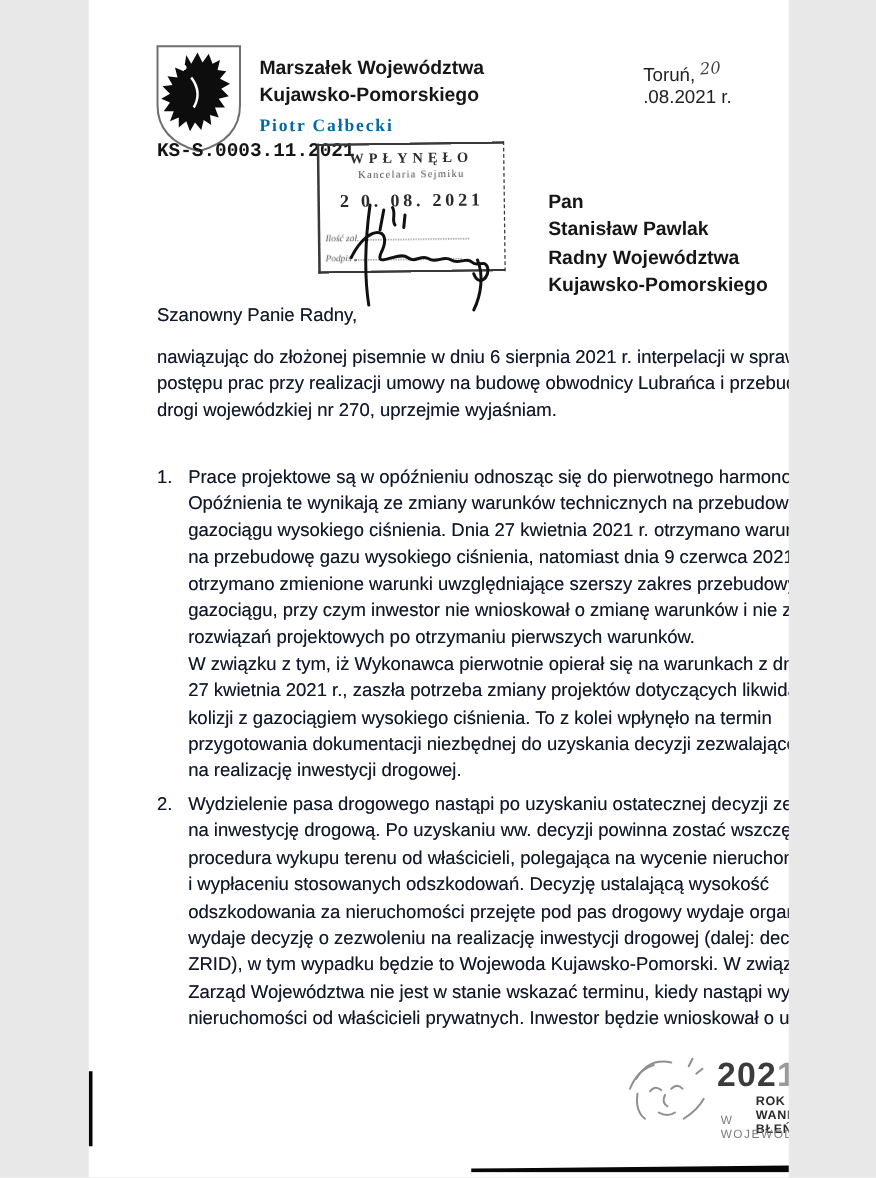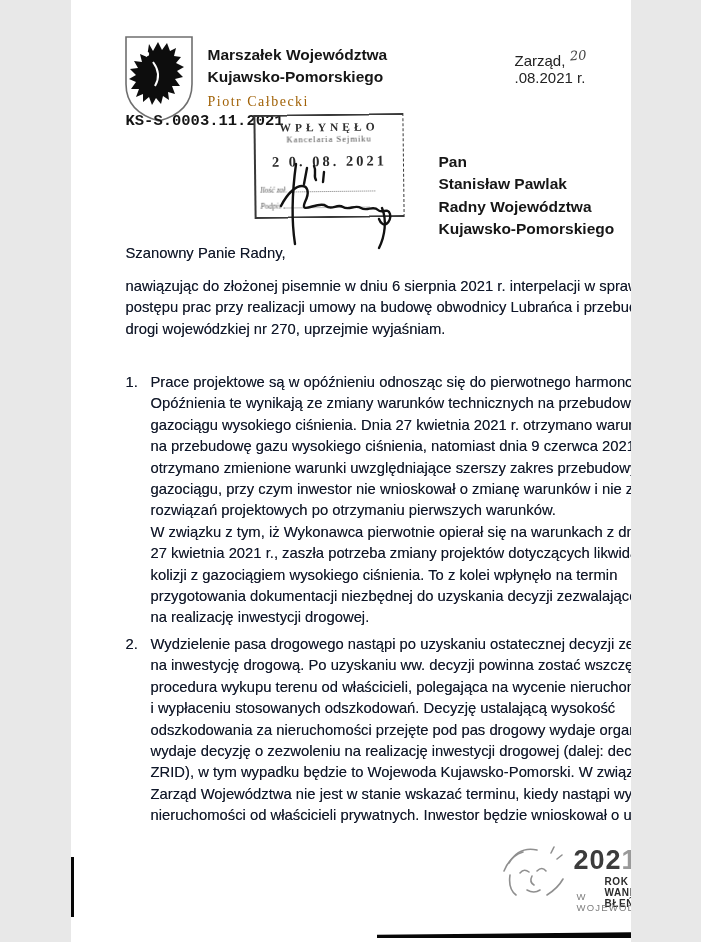--- a/index.html
+++ b/index.html
@@ -11,21 +11,21 @@
     overflow:hidden;
     font-family:"Liberation Sans", sans-serif;
     color:#1b1b1b;
   }
   .abs{position:absolute;}
 
   
   .coat{left:46px;top:34px;width:84px;height:90px;}
   .sender{left:137px;top:44px;}
   .sender-line{font-size:15.5px;font-weight:bold;line-height:22px;color:#161616;}
-  .sender-name{font-family:"Liberation Serif", serif;font-size:14px;color:#a16207;letter-spacing:1.5px;margin-top:6px;}
+  .sender-name{font-family:"Liberation Serif", serif;font-size:14px;color:#0369a1;letter-spacing:1.5px;margin-top:6px;font-weight:bold;}
   .dateline{left:444px;top:52px;font-size:15px;color:#222;}
   .hand-day{display:inline-block;font-family:"DejaVu Serif", serif;font-style:italic;font-size:13px;color:#444;transform:translateY(-6px) rotate(-4deg);}
   .refnum{left:55px;top:112px;font-size:15.5px;font-weight:bold;color:#151515;font-family:Liberation Mono, monospace;}
 
   
   .stamp{
     left:183px;top:114px;width:147px;height:100px;
     border:2px solid #383838;border-right-style:dashed;border-right-width:1.5px;
     transform:rotate(-0.7deg);
     font-family:"Liberation Serif", serif;color:#2e2e2e;
@@ -75,21 +75,21 @@
     <circle cx="30" cy="20" r="2.2" fill="#ffffff"></circle>
   </svg>
 
   <div class="abs sender">
     <div class="sender-line">Marszałek Województwa</div>
     <div class="sender-line">Kujawsko-Pomorskiego</div>
     <div class="sender-name">Piotr Całbecki</div>
   </div>
 
   <div class="abs dateline">
-    <span>Zarząd,</span>
+    <span>Toruń,</span>
     <span class="hand-day">20</span><span>.08.2021 r.</span>
   </div>
 
   <div class="abs refnum">KS-S.0003.11.2021</div>
 
   <div class="abs stamp">
     <div class="stamp-title">WPŁYNĘŁO</div>
     <div class="stamp-sub">Kancelaria Sejmiku</div>
     <div class="stamp-date">2 0.  08.  2021</div>
     <div class="stamp-field f-attach">

